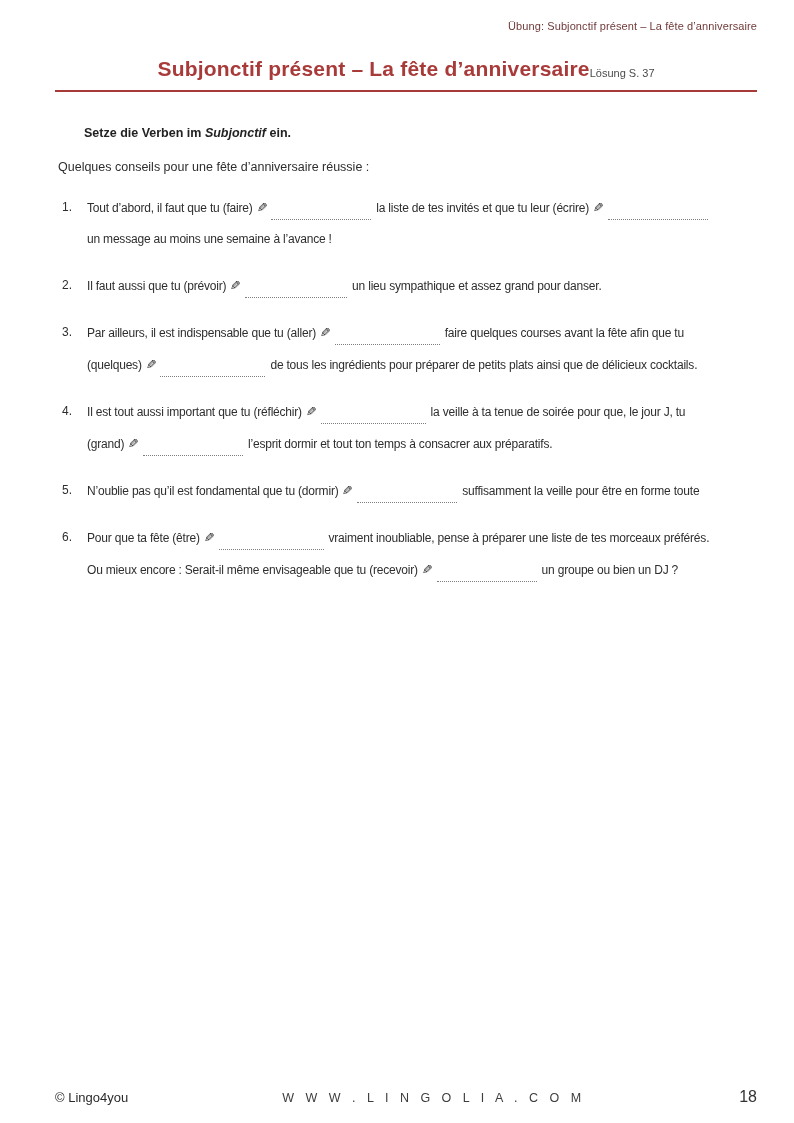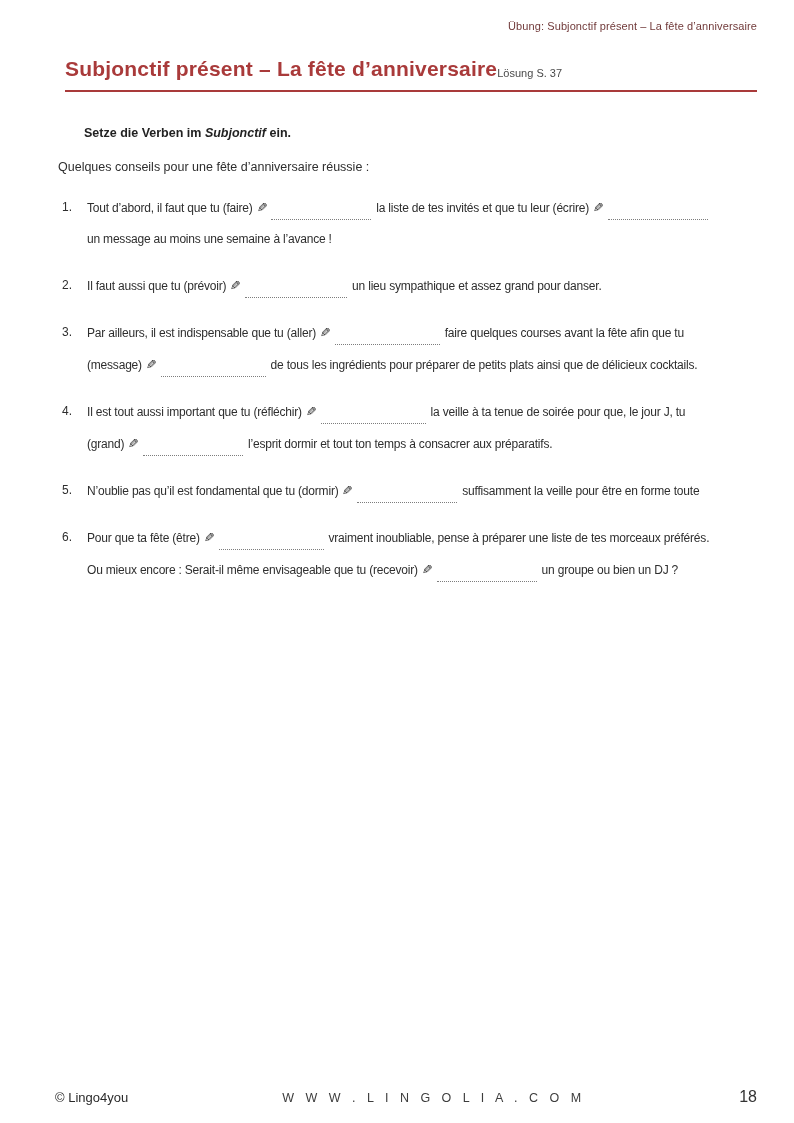--- a/index.html
+++ b/index.html
@@ -15,22 +15,22 @@
     position:relative;
     font-family:"Liberation Sans","DejaVu Sans",sans-serif;
     color:var(--ink);
     overflow:hidden;
   }
   .running-head{
     position:absolute;top:20px;right:37px;
     font-size:11px;color:#713a3a;letter-spacing:.1px;
   }
   .title-row{
-    position:absolute;top:57px;left:65px;right:37px;
-    display:flex;justify-content:flex-start;align-items:flex-end;
+    position:absolute;top:57px;left:55px;right:37px;
+    display:flex;justify-content:center;align-items:flex-end;
     border-bottom:2px solid var(--accent);
     padding-bottom:9px;
   }
   .page-title{
     font-size:21px;font-weight:bold;color:var(--accent);letter-spacing:.2px;
   }
   .solution-ref{
     font-size:11px;color:var(--muted);padding-bottom:2px;
   }
   .instruction{
@@ -110,21 +110,21 @@
     <div class="exercise-item">
       <span class="item-number">2.</span>
       <div class="item-body">
         <div class="exercise-line"><span class="seg">Il faut aussi que tu (prévoir)</span><span class="pencil-icon">✎</span><span class="answer-blank" style="width: 102px;"></span><span class="seg">un lieu sympathique et assez grand pour danser.</span></div>
       </div>
     </div>
     <div class="exercise-item">
       <span class="item-number">3.</span>
       <div class="item-body">
         <div class="exercise-line"><span class="seg">Par ailleurs, il est indispensable que tu (aller)</span><span class="pencil-icon">✎</span><span class="answer-blank" style="width: 105px;"></span><span class="seg">faire quelques courses avant la fête afin que tu</span></div>
-        <div class="exercise-line"><span class="seg">(message)</span><span class="pencil-icon">✎</span><span class="answer-blank" style="width: 105px;"></span><span class="seg">de tous les ingrédients pour préparer de petits plats ainsi que de délicieux cocktails.</span></div>
+        <div class="exercise-line"><span class="seg">(quelques)</span><span class="pencil-icon">✎</span><span class="answer-blank" style="width: 105px;"></span><span class="seg">de tous les ingrédients pour préparer de petits plats ainsi que de délicieux cocktails.</span></div>
       </div>
     </div>
     <div class="exercise-item">
       <span class="item-number">4.</span>
       <div class="item-body">
         <div class="exercise-line"><span class="seg">Il est tout aussi important que tu (réfléchir)</span><span class="pencil-icon">✎</span><span class="answer-blank" style="width: 105px;"></span><span class="seg">la veille à ta tenue de soirée pour que, le jour J, tu</span></div>
         <div class="exercise-line"><span class="seg">(grand)</span><span class="pencil-icon">✎</span><span class="answer-blank" style="width: 100px;"></span><span class="seg">l’esprit dormir et tout ton temps à consacrer aux préparatifs.</span></div>
       </div>
     </div>
     <div class="exercise-item">

